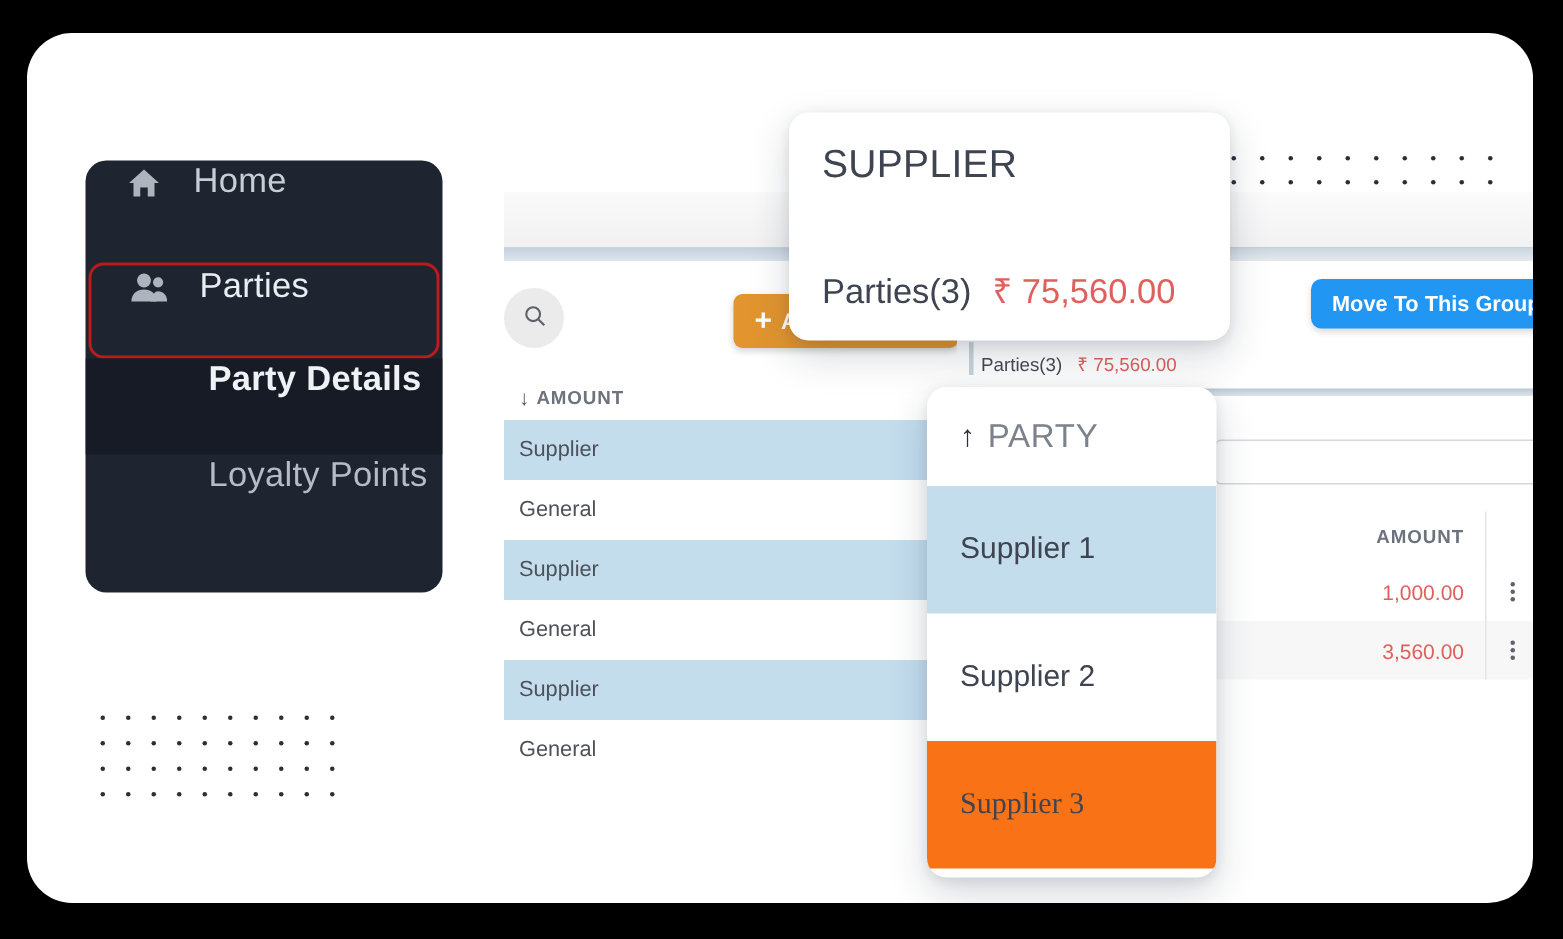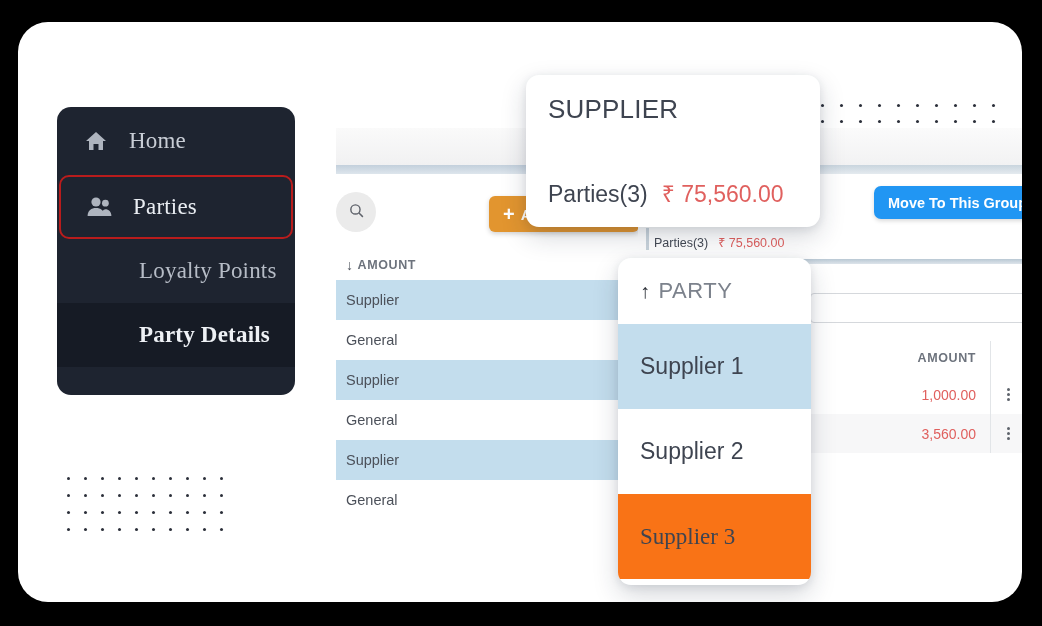--- a/index.html
+++ b/index.html
@@ -44,26 +44,25 @@
     position: absolute;
     left: 39px; top: 85px;
     width: 238px; height: 288px;
     background: #1e2430;
     border-radius: 14px;
     overflow: hidden;
     color: #c9ced6;
   }
   .side-item {
     position: relative;
-    display: flex; align-items: center;
+    display: flex; 
     height: 68px;
     padding-left: 22px;
     font-size: 23px;
     letter-spacing: .2px;
-    font-family: Liberation Serif, serif;
   }
   .side-item .s-icon {
     width: 34px; height: 30px;
     display: flex; align-items: center; justify-content: center;
     margin-right: 16px;
     flex: none;
   }
   .side-item .s-icon svg { fill: #aeb4be; }
   .side-item .s-label { color: #c8cdd5; white-space: nowrap; }
 
@@ -281,21 +280,21 @@
     display: flex; align-items: center; gap: 8px;
     padding-left: 22px;
     font-size: 22px; color: #7c828c;
     letter-spacing: .5px;
   }
   #party-dropdown-head .arrow-up { color: #2c3038; font-size: 20px; }
   .dd-item {
     height: 85px;
     display: flex; align-items: center;
     padding-left: 22px;
-    font-size: 23px;
+    font-size: 20px;
     color: #3e4450;
     cursor: pointer;
   }
   .dd-item.hl { background: #c3dded; }
   .dd-item.alt { background: #f97316; font-family: Liberation Serif, serif; }
 </style>
 </head>
 <body>
 
 <div id="app-card">
@@ -484,26 +483,26 @@
         <svg width="28" height="24" viewBox="0 0 28 24">
           <circle cx="10" cy="7" r="4.6"></circle>
           <path d="M1.6 21 C1.6 15.6 5.4 13 10 13 C14.6 13 18.4 15.6 18.4 21 Z"></path>
           <circle cx="19.4" cy="8.2" r="3.4"></circle>
           <path d="M14.4 21 C15.6 16.4 17.2 14.2 19.4 14.2 C22.6 14.2 25.4 16.6 25.4 21 Z"></path>
         </svg>
       </span>
       <span class="s-label">Parties</span>
     </div>
 
+    <div class="side-item" id="side-party-details">
+      <span class="s-label">Party Details</span>
+    </div>
+
     <div class="side-item" id="side-loyalty">
       <span class="s-label">Loyalty Points</span>
-    </div>
-
-    <div class="side-item" id="side-party-details">
-      <span class="s-label">Party Details</span>
     </div>
   </nav>
 
   <div id="supplier-card">
     <div id="supplier-title">SUPPLIER</div>
     <div id="supplier-foot">
       <span id="supplier-parties">Parties(3)</span>
       <span id="supplier-amount">₹ 75,560.00</span>
     </div>
   </div>

